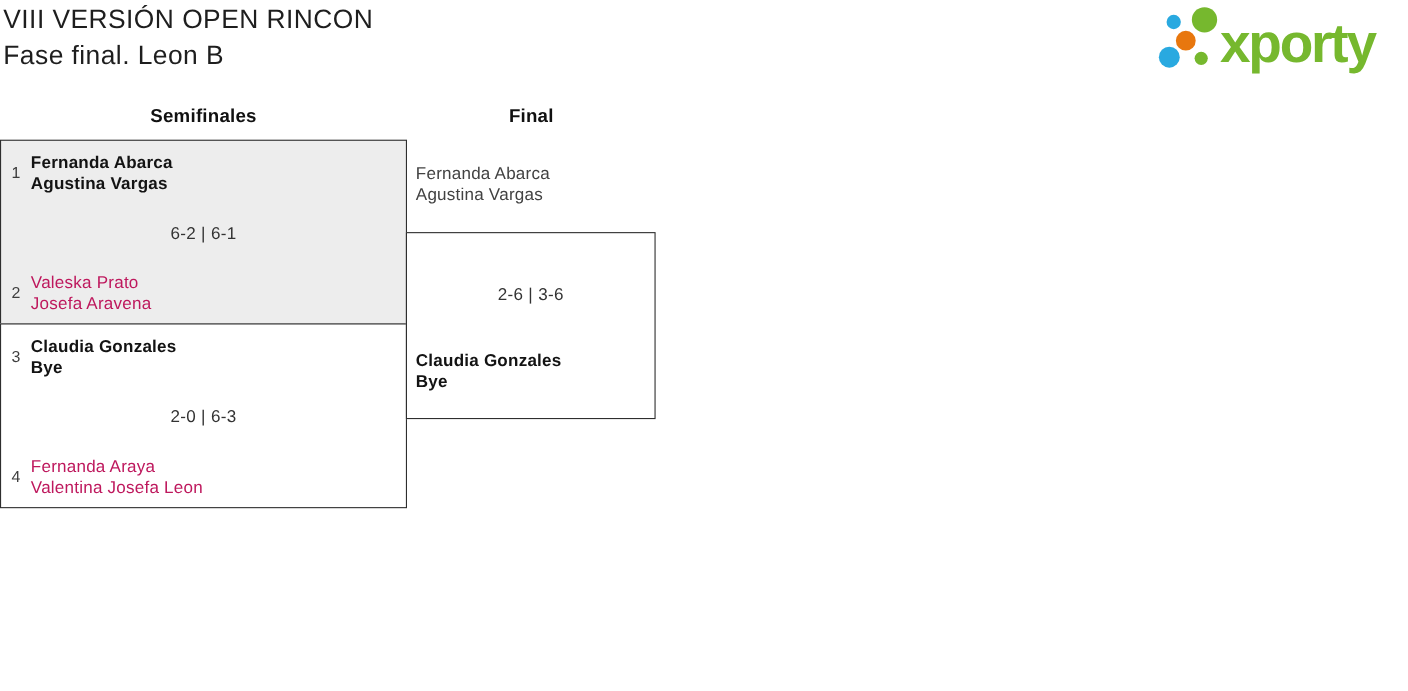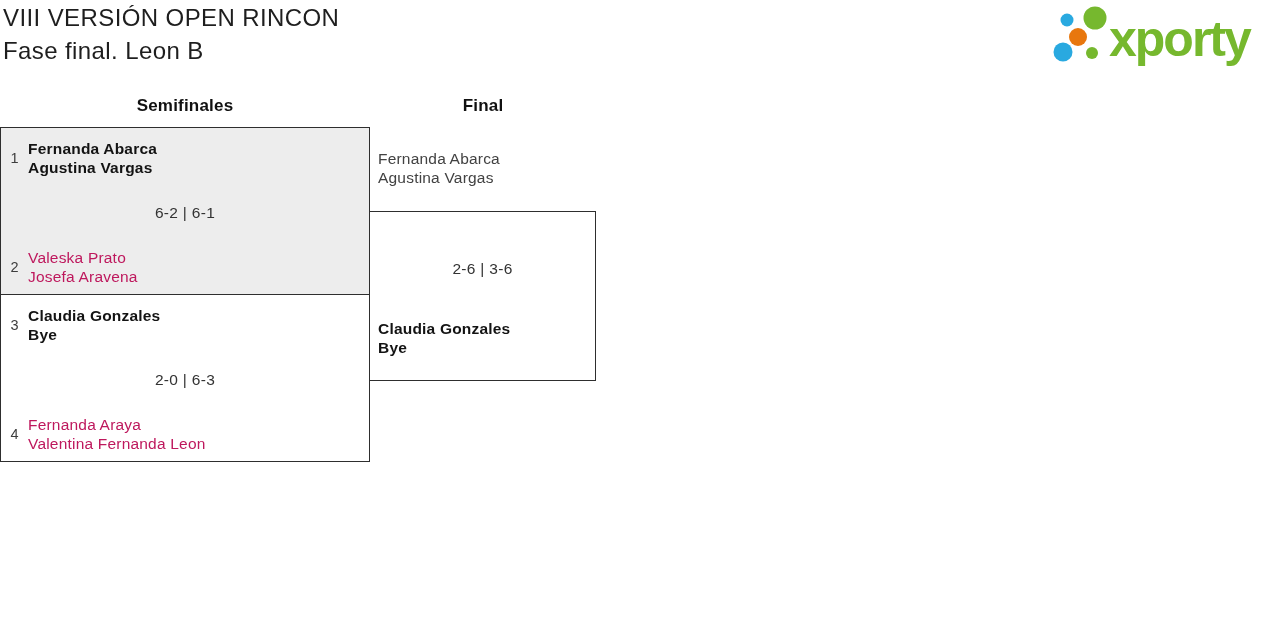--- a/index.html
+++ b/index.html
@@ -83,21 +83,21 @@
       <div class="players">
         <div>Claudia Gonzales</div>
         <div>Bye</div>
       </div>
     </div>
     <div class="score">2-0 | 6-3</div>
     <div class="team loser">
       <div class="seed">4</div>
       <div class="players">
         <div>Fernanda Araya</div>
-        <div>Valentina Fernanda Leon</div>
+        <div>Valentina Josefa Leon</div>
       </div>
     </div>
   </div>
 
   <div class="final-team1">
     <div>Fernanda Abarca</div>
     <div>Agustina Vargas</div>
   </div>
 
   <div class="match final-box">

